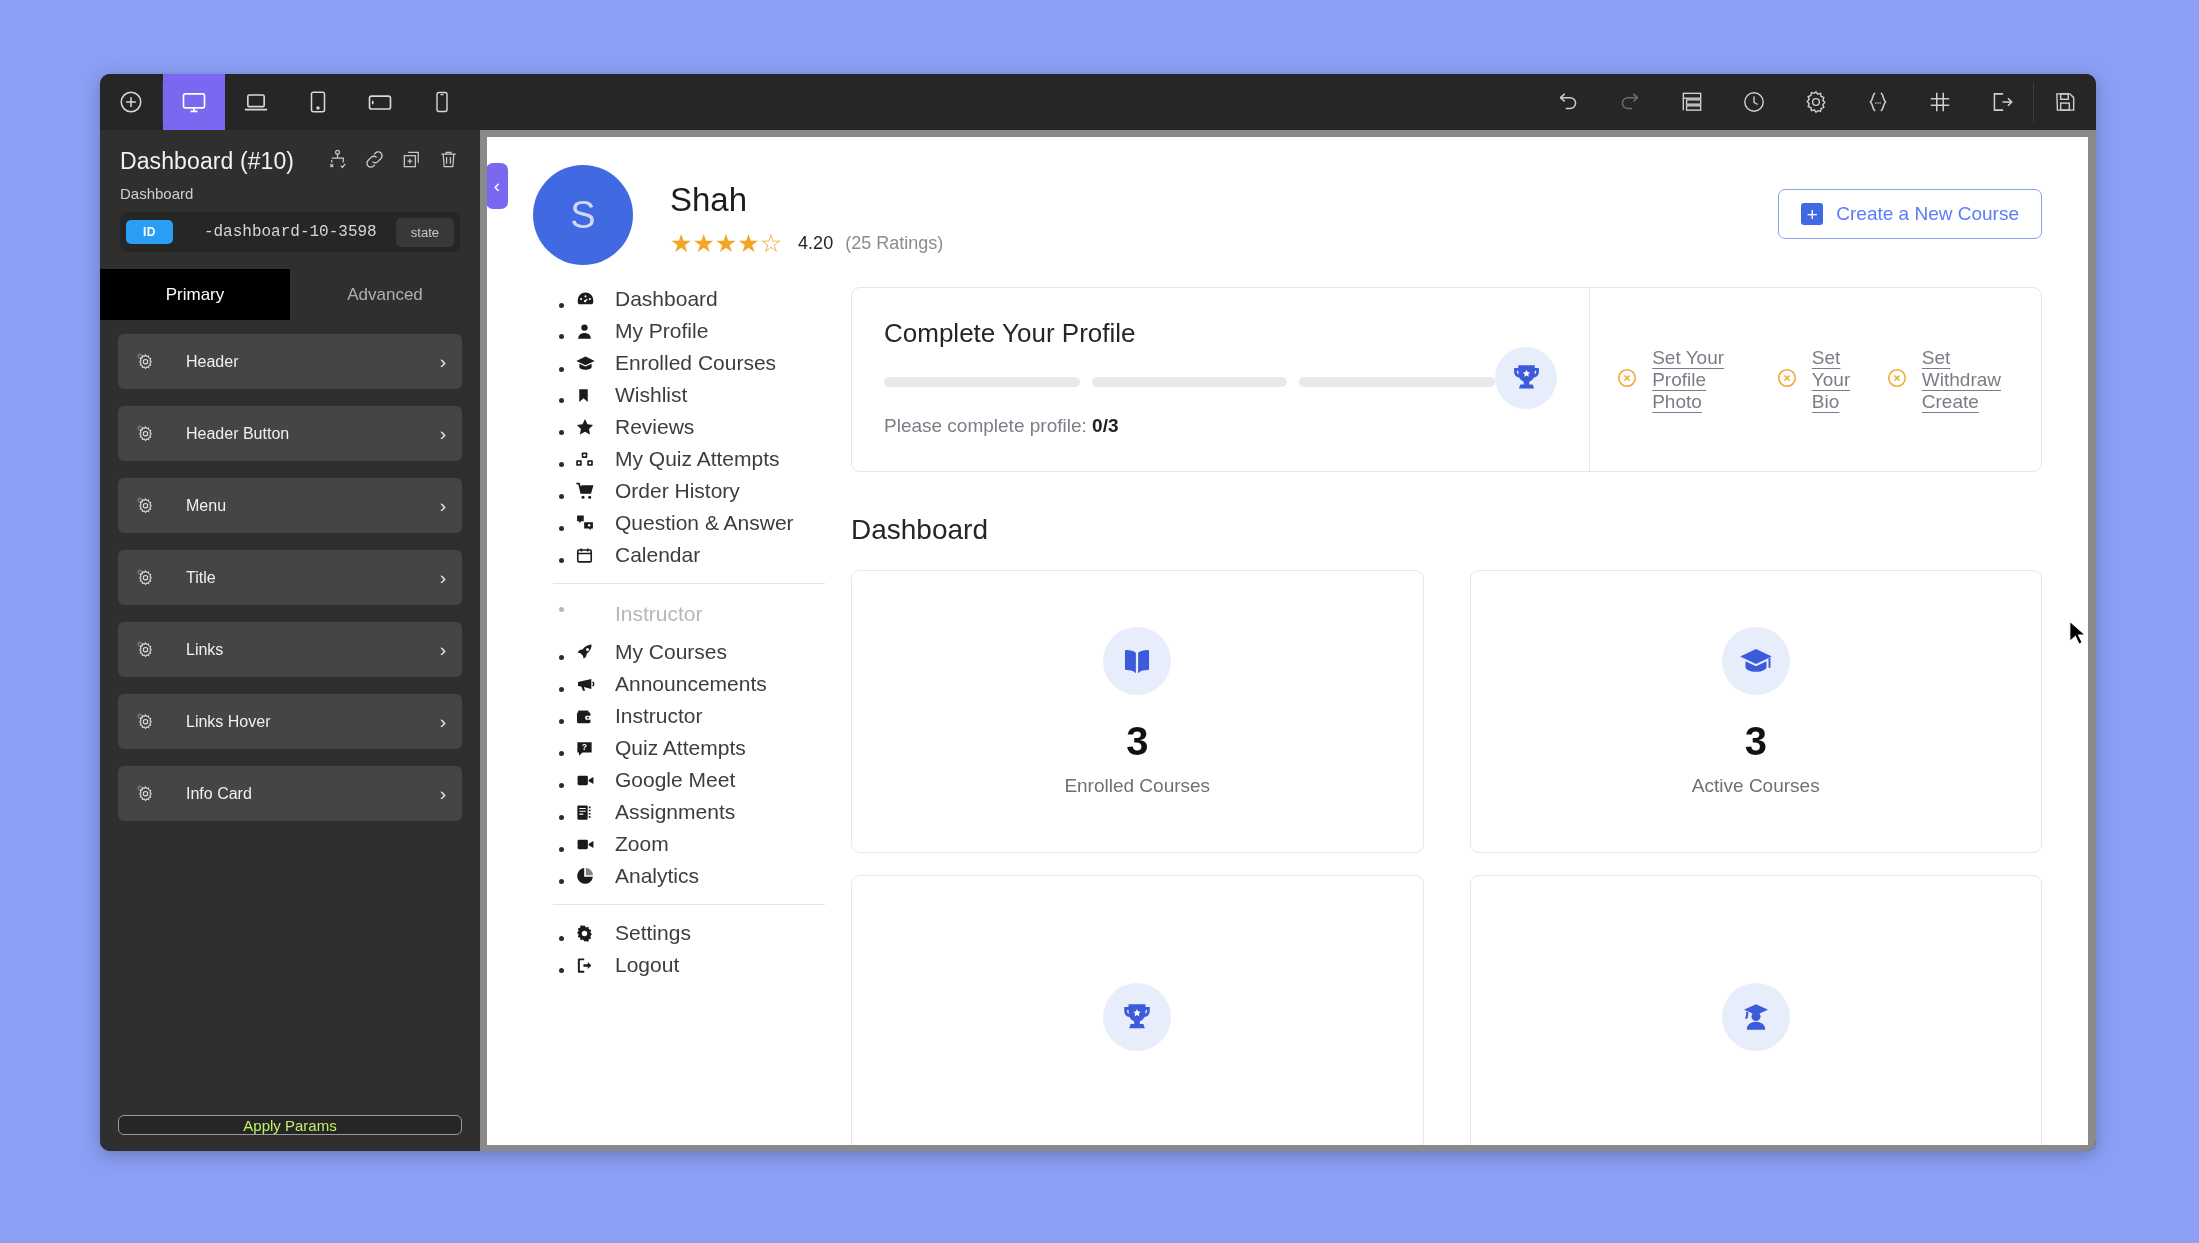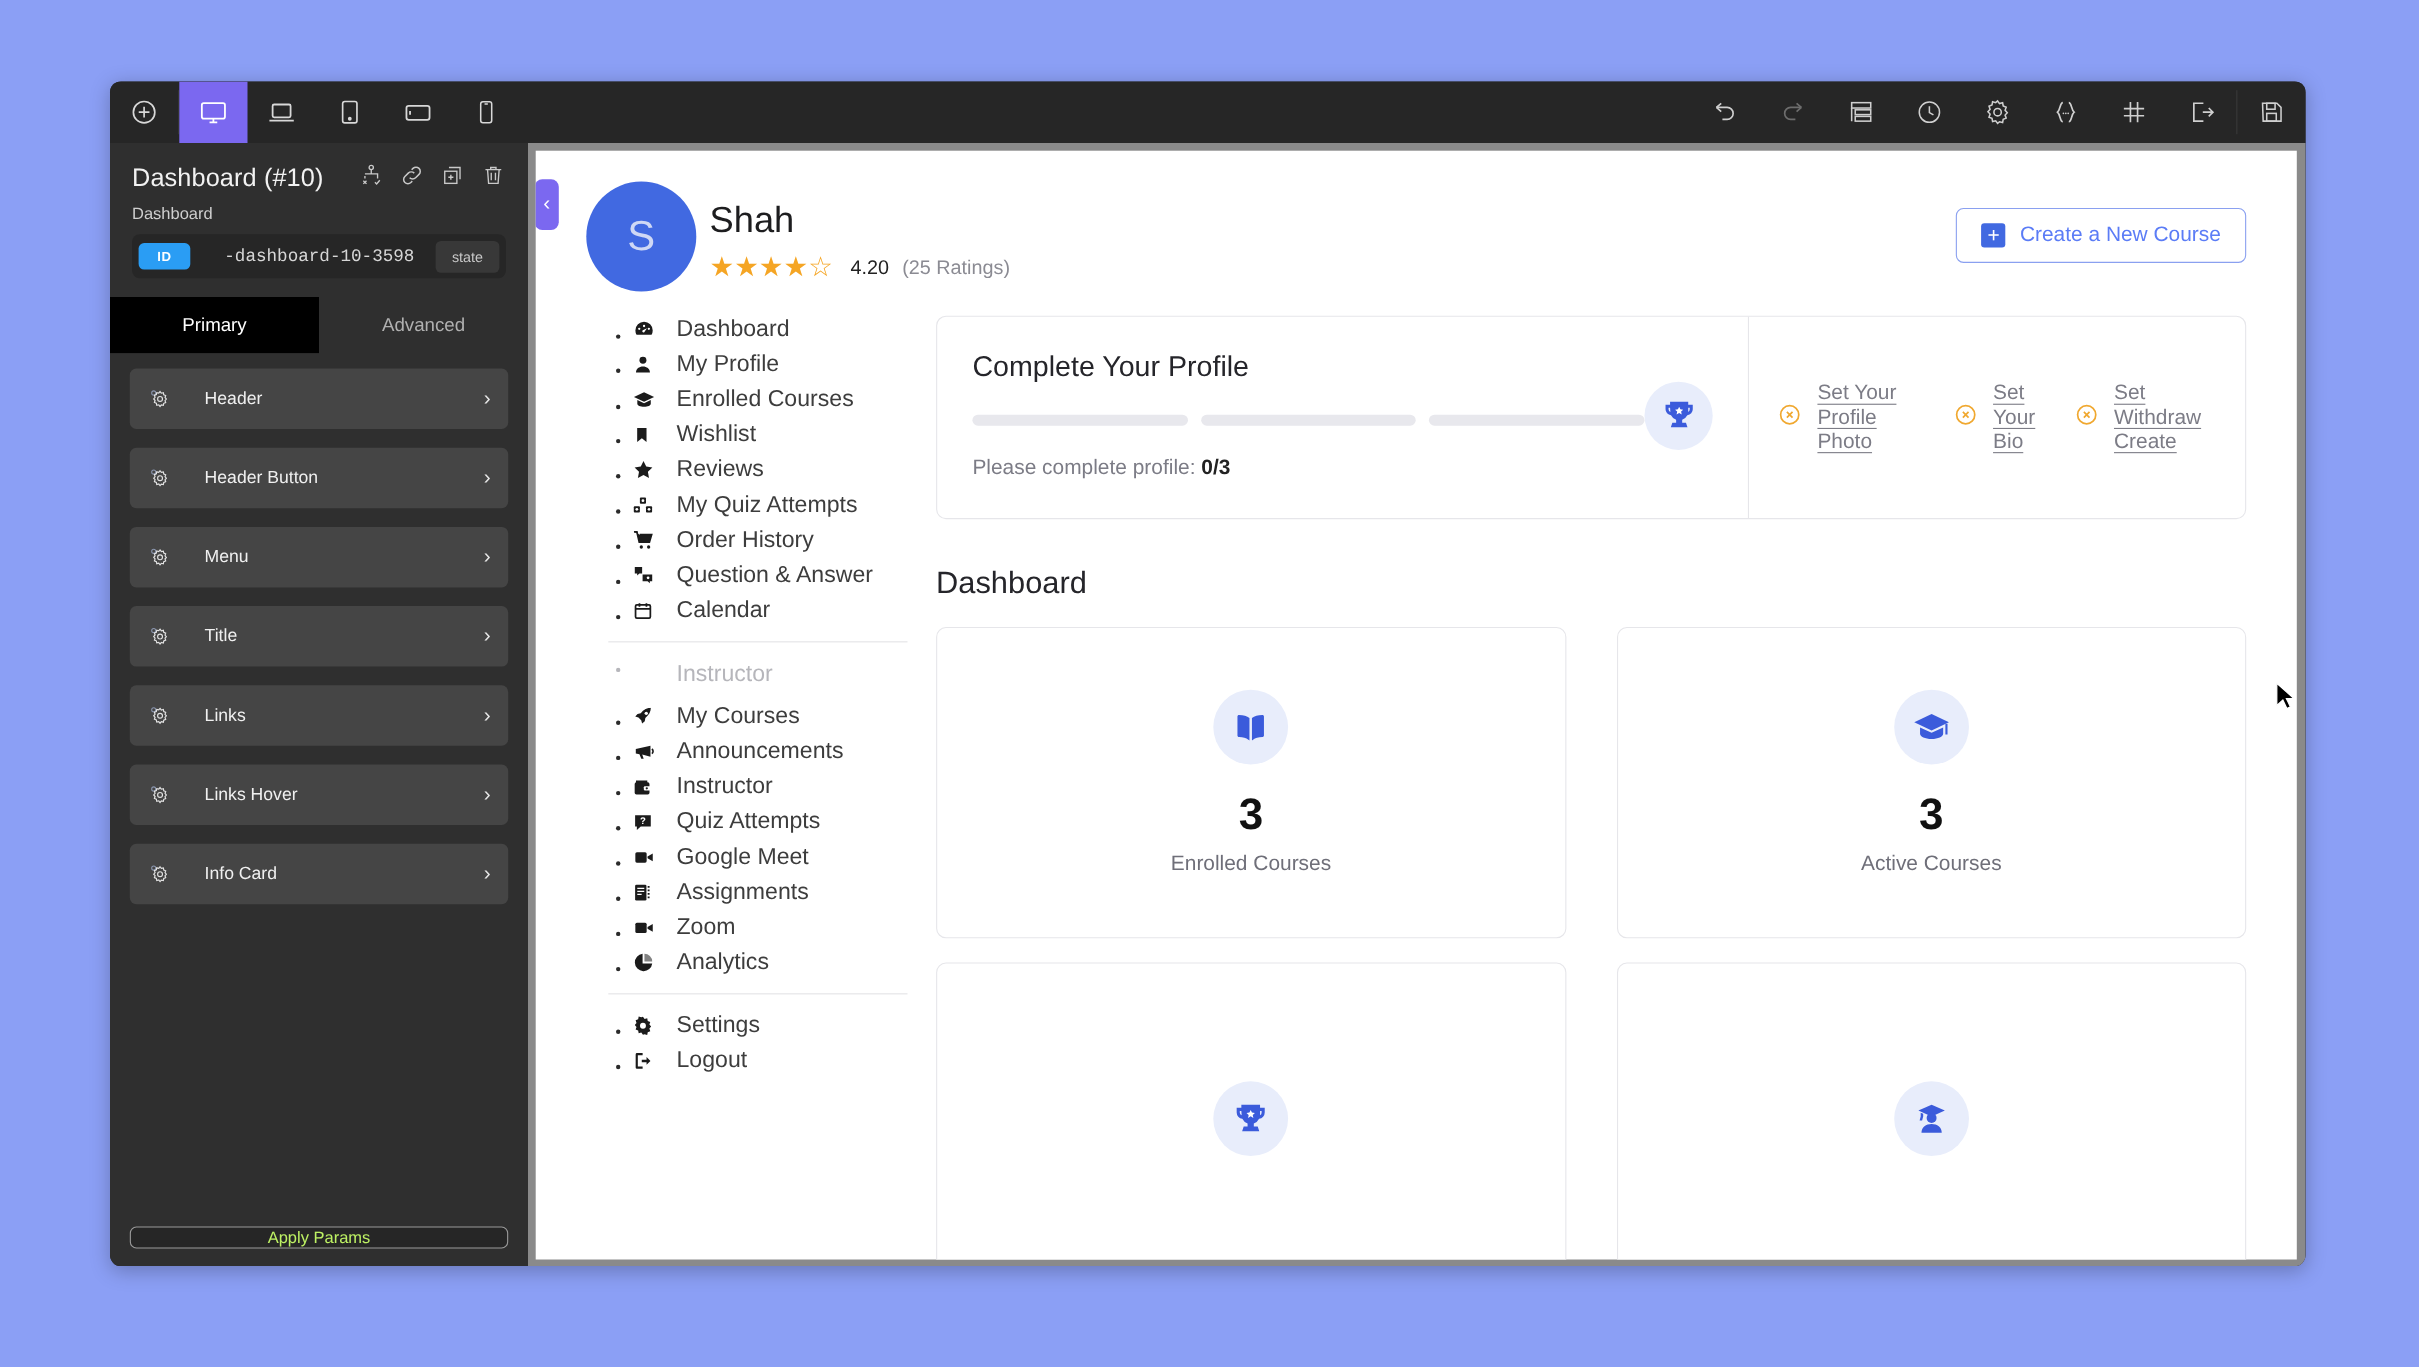--- a/index.html
+++ b/index.html
@@ -121,21 +121,21 @@
   
   #page { padding: 28px 46px 0 46px; }
 
   #profile-head { display:flex; align-items:flex-start; }
   #avatar {
     width:100px; height:100px; border-radius:50%;
     background:#4169e1; color:#cfd8f5;
     display:flex; align-items:center; justify-content:center;
     font-size:38px; flex: 0 0 auto;
   }
-  #profile-meta { margin-left:12px; padding-top:16px; flex:1 1 auto; }
+  #profile-meta { margin-left:37px; padding-top:16px; flex:1 1 auto; }
   #profile-name { font-size:33px; color:#1d1d1f; font-weight:400; }
   #rating-row { display:flex; align-items:center; margin-top:12px; gap:4px; }
   .star { font-size:25px; line-height:1; color:#f5a524; }
   .star.empty { color:#f5a524; }
   #rating-value { font-size:18px; color:#222; font-weight:400; margin-left:12px; }
   #rating-count { font-size:18px; color:#8b8b93; margin-left:8px; }
 
   #create-course-btn {
     align-self:flex-start; margin-top:24px;
     border:1.5px solid #8aa0f0; border-radius:7px;

